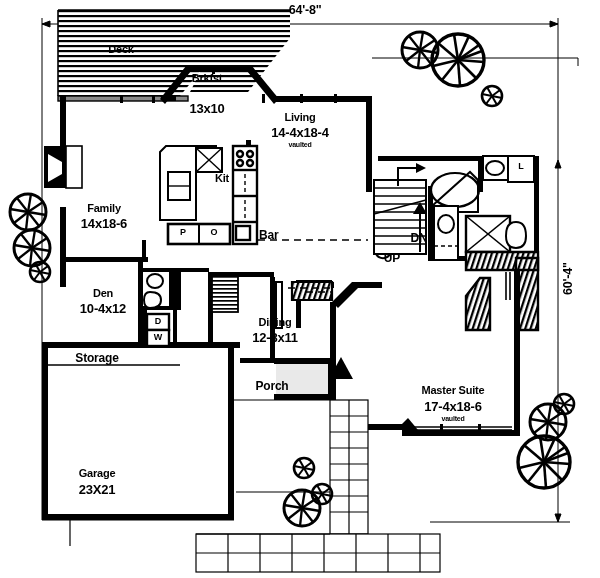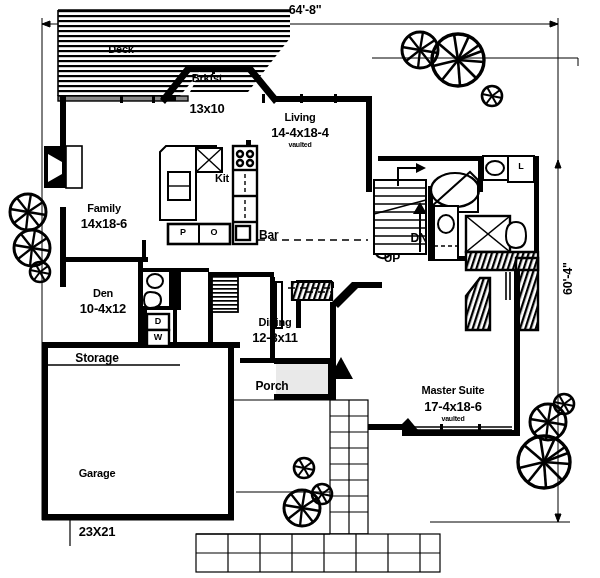--- a/index.html
+++ b/index.html
@@ -493,21 +493,21 @@
 
   <div class="lbl lbl-room-name ctr" style="left:222px; top:173px;">Kit</div>
 
   <div class="lbl lbl-room-name ctr" style="left:103px; top:288px;">Den</div>
   <div class="lbl lbl-room-dim ctr" style="left:103px; top:302px;">10-4x12</div>
 
   <div class="lbl lbl-room-name ctr" style="left:275px; top:317px;">Dining</div>
   <div class="lbl lbl-room-dim ctr" style="left:275px; top:331px;">12-8x11</div>
 
   <div class="lbl lbl-room-name ctr" style="left:97px; top:468px;">Garage</div>
-  <div class="lbl lbl-room-dim ctr" style="left:97px; top:483px;margin-top:42px;">23X21</div>
+  <div class="lbl lbl-room-dim ctr" style="left:97px; top:483px;">23X21</div>
 
   <div class="lbl lbl-room-name ctr" style="left:453px; top:385px;">Master  Suite</div>
   <div class="lbl lbl-room-dim ctr" style="left:453px; top:400px;">17-4x18-6</div>
   <div class="lbl lbl-tiny ctr" style="left:453px; top:415px;">vaulted</div>
 
   <div class="lbl lbl-small ctr" style="left:97px; top:352px;">Storage</div>
 
   <div class="lbl lbl-small ctr" style="left:272px; top:380px;">Porch</div>
 
   <div class="lbl lbl-small" style="left:259px; top:229px;">Bar</div>

